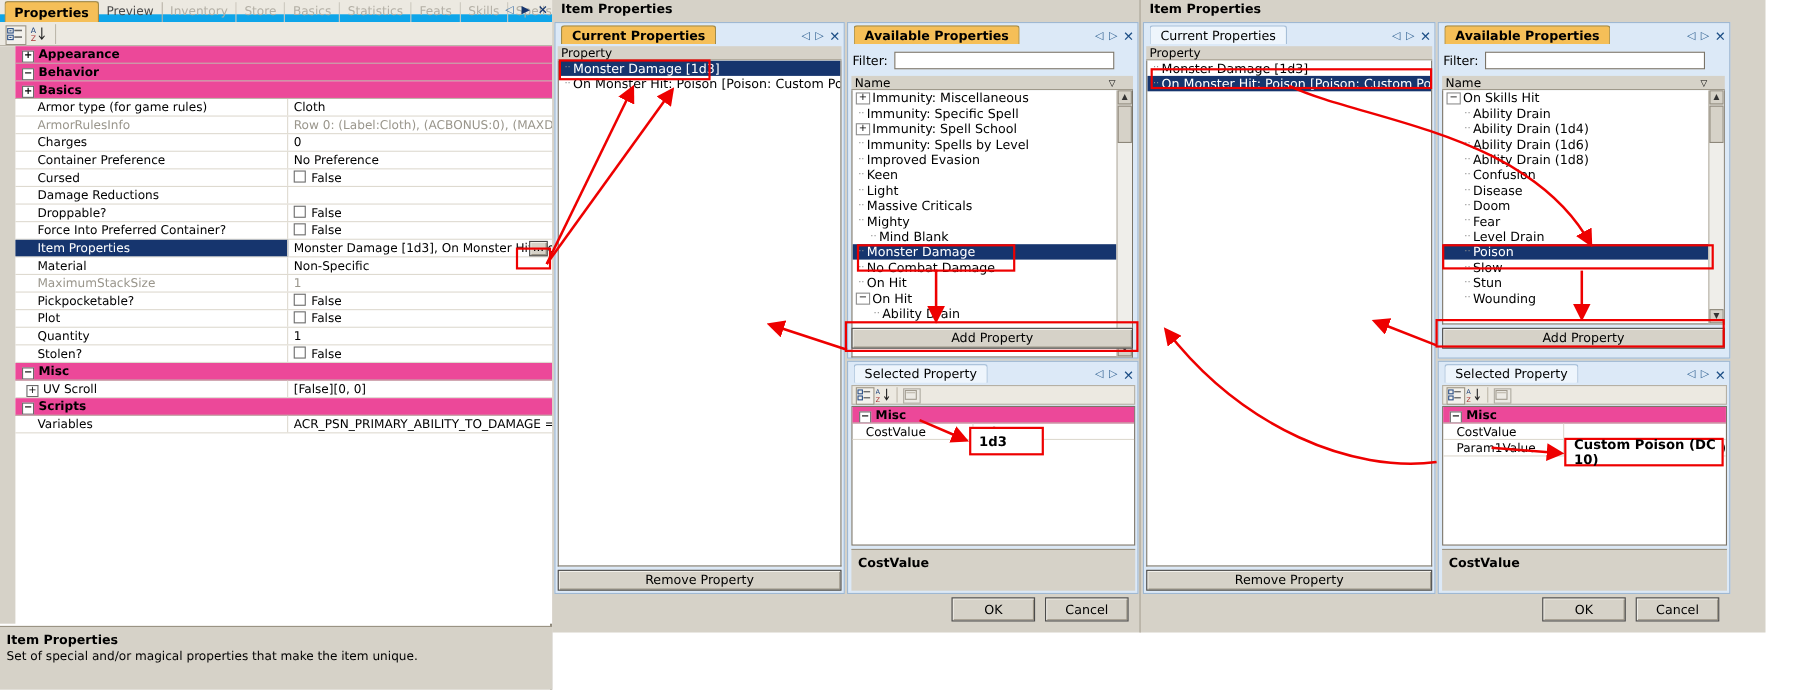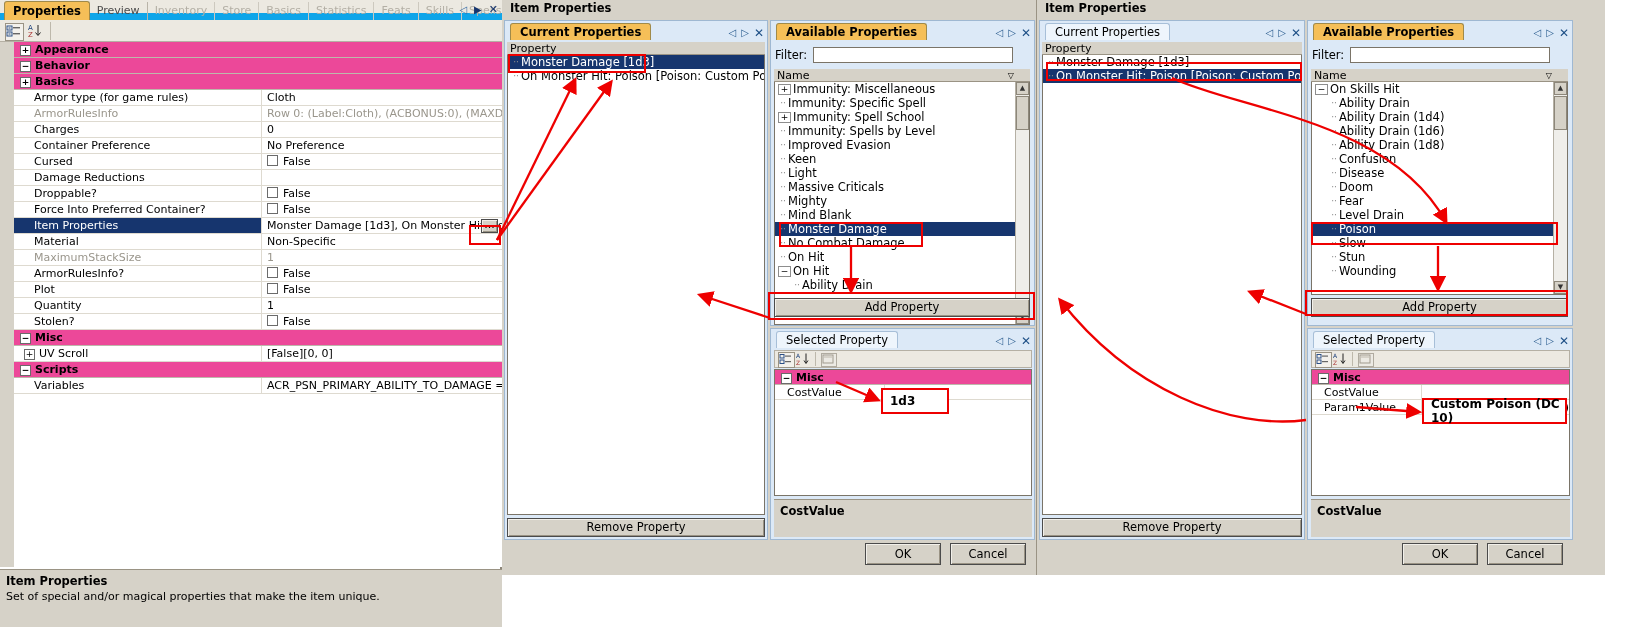--- a/index.html
+++ b/index.html
@@ -156,21 +156,21 @@
         </div>
         <div class="grid-row">
           <div class="k"><span>Material</span></div>
           <div class="v"><span>Non-Specific</span></div>
         </div>
         <div class="grid-row dim">
           <div class="k"><span>MaximumStackSize</span></div>
           <div class="v"><span>1</span></div>
         </div>
         <div class="grid-row">
-          <div class="k"><span>ArmorRulesInfo?</span></div>
+          <div class="k"><span>Pickpocketable?</span></div>
           <div class="v"><span class="cbx"></span><span>False</span></div>
         </div>
         <div class="grid-row">
           <div class="k"><span>Plot</span></div>
           <div class="v"><span class="cbx"></span><span>False</span></div>
         </div>
         <div class="grid-row">
           <div class="k"><span>Quantity</span></div>
           <div class="v"><span>1</span></div>
         </div>
@@ -253,21 +253,21 @@
         <div id="d1-avail-host" style="position:absolute;left:0;top:0;right:14px;">
             <div class="row" style="padding-left: 3px;"><span class="tplus">+</span><span>Immunity: Miscellaneous</span></div>
             <div class="row" style="padding-left: 3px;"><span class="tdot">··</span><span>Immunity: Specific Spell</span></div>
             <div class="row" style="padding-left: 3px;"><span class="tplus">+</span><span>Immunity: Spell School</span></div>
             <div class="row" style="padding-left: 3px;"><span class="tdot">··</span><span>Immunity: Spells by Level</span></div>
             <div class="row" style="padding-left: 3px;"><span class="tdot">··</span><span>Improved Evasion</span></div>
             <div class="row" style="padding-left: 3px;"><span class="tdot">··</span><span>Keen</span></div>
             <div class="row" style="padding-left: 3px;"><span class="tdot">··</span><span>Light</span></div>
             <div class="row" style="padding-left: 3px;"><span class="tdot">··</span><span>Massive Criticals</span></div>
             <div class="row" style="padding-left: 3px;"><span class="tdot">··</span><span>Mighty</span></div>
-            <div class="row" style="padding-left: 3px;"><span class="tdot">··</span><span>Mind Blank</span></div>
+            <div class="row" style="padding-left: 3px; margin-left: 11px;"><span class="tdot">··</span><span>Mind Blank</span></div>
             <div class="row sel" style="padding-left: 3px;"><span class="tdot">··</span><span>Monster Damage</span></div>
             <div class="row" style="padding-left: 3px;"><span class="tdot">··</span><span>No Combat Damage</span></div>
             <div class="row" style="padding-left: 3px;"><span class="tdot">··</span><span>On Hit</span></div>
             <div class="row" style="padding-left: 3px;"><span class="tplus">−</span><span>On Hit</span></div>
             <div class="row" style="padding-left: 17px;"><span class="tdot">··</span><span>Ability Drain</span></div>
           </div>
         <div class="sb">
           <div class="arw">▲</div>
           <div class="thumb" style="top:14px;height:34px;"></div>
           <div class="arw" style="position:absolute;bottom:0;left:0;right:0;">▼</div>

